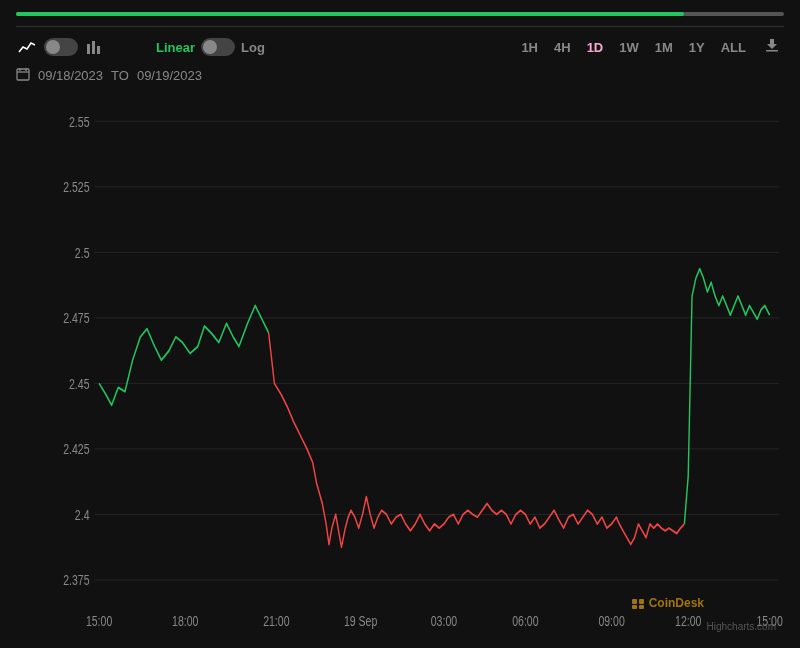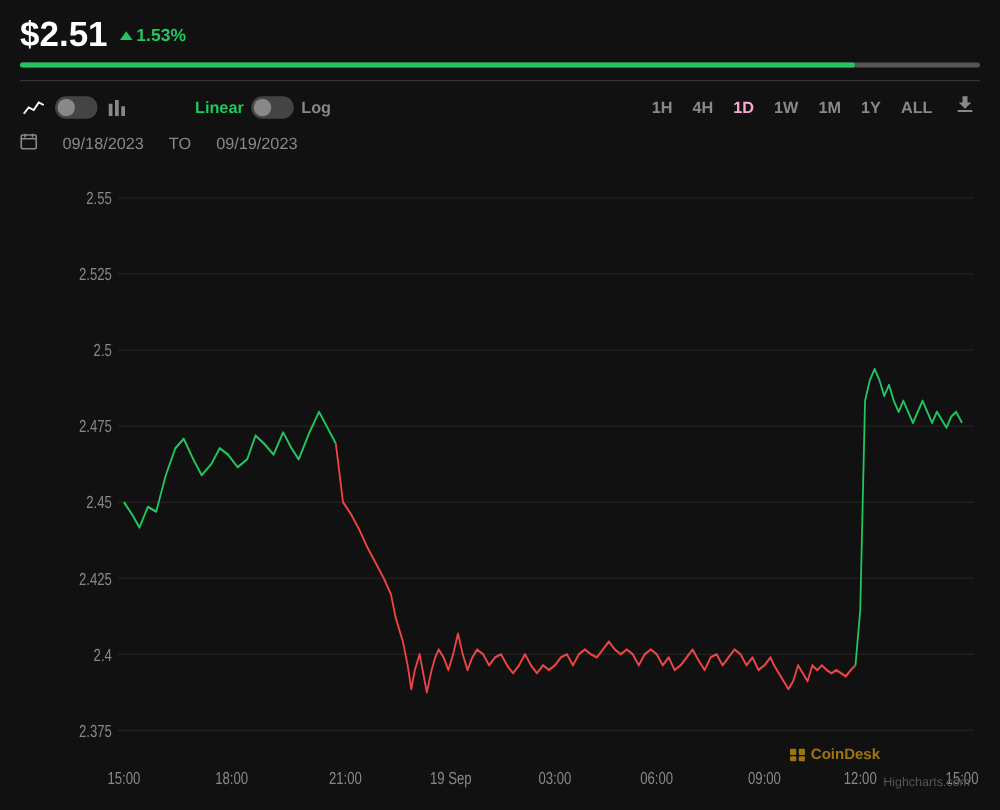--- a/index.html
+++ b/index.html
@@ -159,21 +159,21 @@
       background: none;
       border: none;
       color: #888;
       cursor: pointer;
       padding: 2px 4px;
       font-size: 16px;
     }
     .date-range-row {
       display: flex;
       align-items: center;
-      gap: 20px;
+      gap: 8px;
       margin-bottom: 10px;
       color: #888;
       font-size: 13px;
     }
     .chart-area {
       flex: 1;
       position: relative;
       background: #111;
       margin-left: 40px;
     }
@@ -199,27 +199,20 @@
       right: 8px;
       color: #555;
       font-size: 10px;
     }
   </style>
 </head>
 <body>
 
 <div class="container">
 
-  <div class="price-header">
-    <span class="price-main">$2.51</span>
-    <span class="price-change">
-      <span class="arrow-up"></span>
-      <span>1.53%</span>
-    </span>
-  </div>
 
 
   <div class="progress-bar-container">
     <div class="progress-bar-fill"></div>
   </div>
 
   <hr class="divider">
 
   <div class="controls-row">
 

